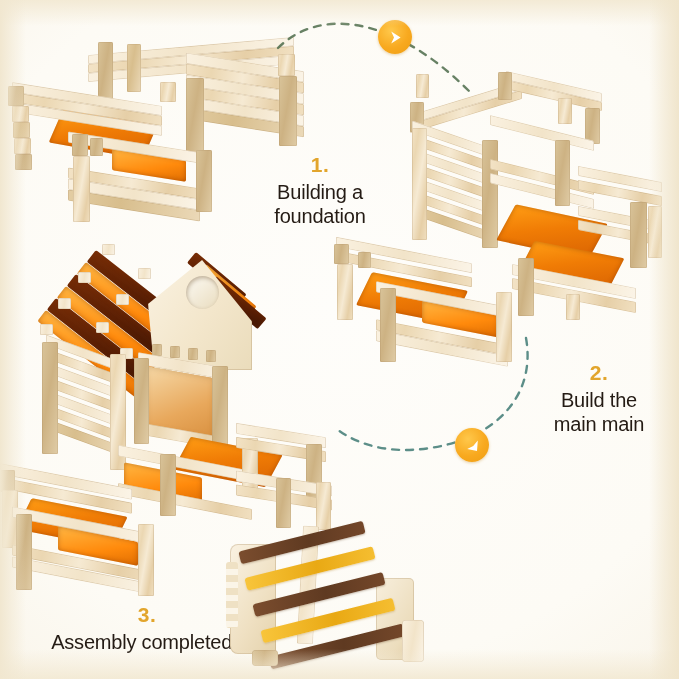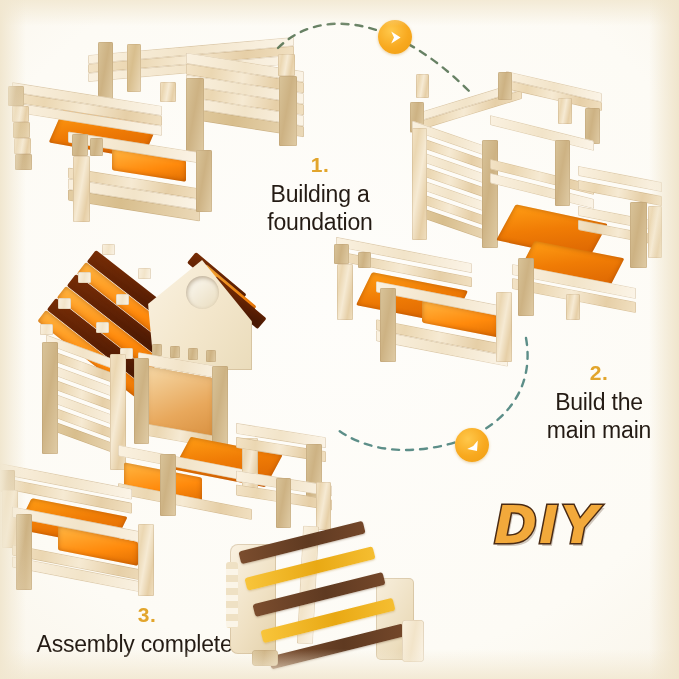--- a/index.html
+++ b/index.html
@@ -37,21 +37,21 @@
     background:linear-gradient(160deg,#FF9D14 0%,#F07C05 45%,#D96302 100%);
     box-shadow:inset 0 0 5px rgba(120,45,0,.45);}
   .glass.pale{background:linear-gradient(160deg,#FFB743 0%,#FF8A0C 60%,#E06E02 100%);}
   .glass.brown{background:linear-gradient(160deg,#7A2F07 0%,#5A1F04 55%,#3E1503 100%);}
 
   
   .step{position:absolute;text-align:center;line-height:1.22;}
   .step .num{
     font-size:21px;font-weight:700;color:#E2A52C;letter-spacing:.5px;margin-bottom:2px;}
   .step .lbl{
-    font-size:23px;font-weight:500;color:#241B14;letter-spacing:-.2px;white-space:pre-line;}
+    font-size:20px;font-weight:500;color:#241B14;letter-spacing:-.2px;white-space:pre-line;}
 
   
   .arrowdot{position:absolute;width:34px;height:34px;border-radius:50%;
     background:radial-gradient(circle at 38% 32%,#FFC84B 0%,#F8A91F 55%,#EE9D12 100%);
     display:flex;align-items:center;justify-content:center;
     box-shadow:0 1px 3px rgba(190,130,20,.35);}
   .arrowdot svg{display:block;}
 
   
   #logo{position:absolute;left:424px;top:500px;width:246px;text-align:center;}
@@ -329,21 +329,20 @@
                 transform:rotate(-14deg);box-shadow:0 1px 2px rgba(170,120,20,.3);"></div>
     <div style="position:absolute;left:42px;top:148px;width:138px;height:13px;border-radius:3px;
                 background:linear-gradient(100deg,#7B4D2E 0%,#5F3A21 55%,#74472A 100%);
                 transform:rotate(-14deg);box-shadow:0 1px 2px rgba(90,60,30,.3);"></div>
 
     <div class="wood lt" style="left:176px;top:128px;width:22px;height:42px;border-radius:4px;"></div>
     <div class="wood sd" style="left:26px;top:158px;width:26px;height:16px;border-radius:4px;"></div>
   </div>
 
   <div id="logo">
-    <div class="diy">DIY</div>
   </div>
 
   <div class="frame-edge fe-top"></div>
   <div class="frame-edge fe-bot"></div>
   <div class="frame-edge fe-left"></div>
   <div class="frame-edge fe-right"></div>
 
 </div>
 
 </body></html>

